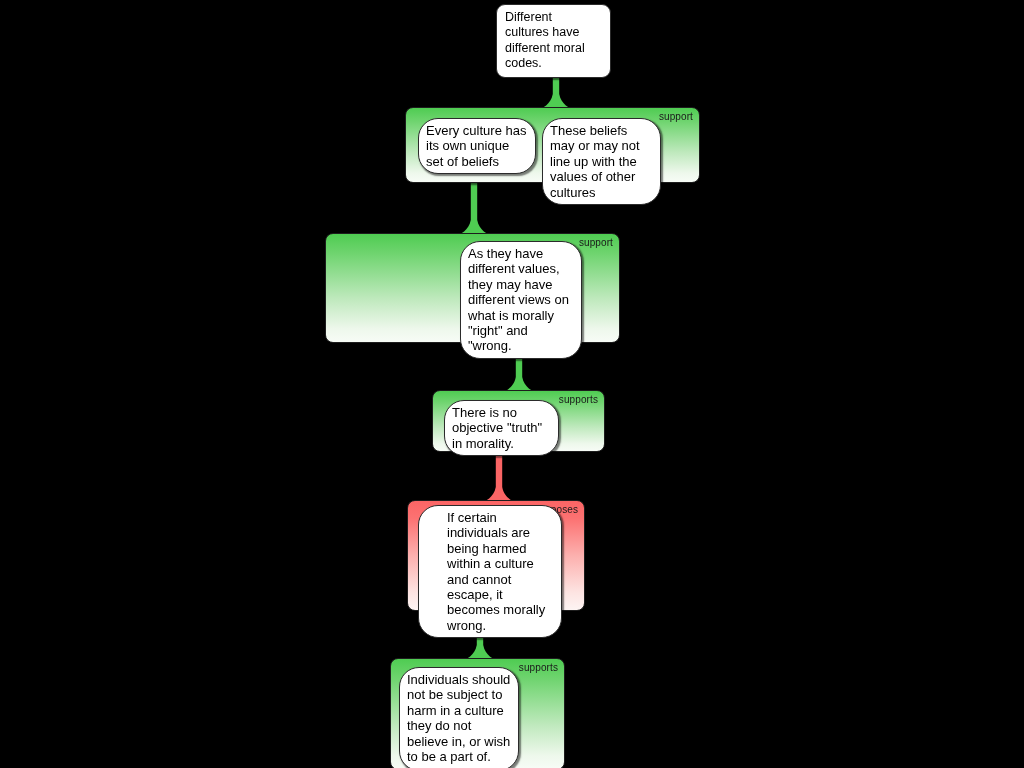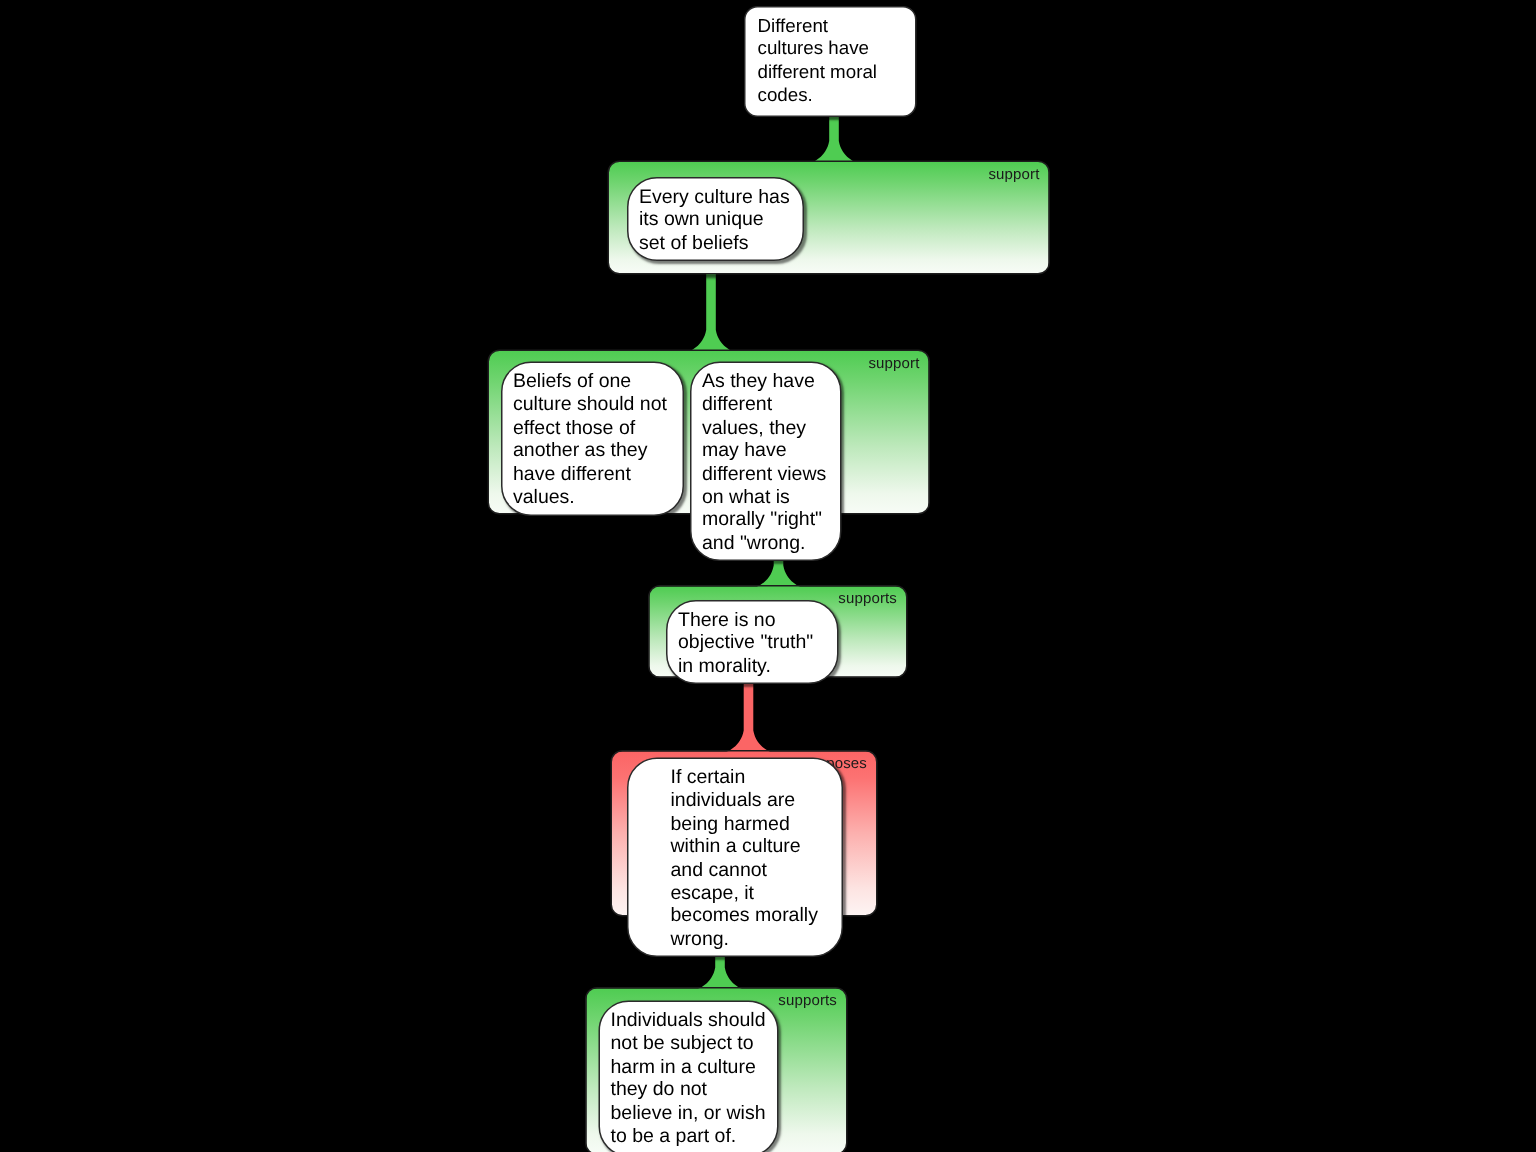--- a/index.html
+++ b/index.html
@@ -118,25 +118,25 @@
     </div>
     <div class="connector" style="left: 462px; top: 608px; width: 36px; height: 53px;">
       <svg width="36" height="53" viewBox="0 0 36 53" xmlns="http://www.w3.org/2000/svg">
         <path d="M14.8,0 L14.8,37 C12.8,48 4,51 0,53 L36,53 C32,51 23.2,48 21.2,37 L21.2,0 Z" fill="#4fcc52"></path>
       </svg>
     </div>
     <div class="node card" style="left: 496px; top: 4px; width: 115px; min-height: 52px;"><span>Different cultures have different moral codes.</span></div>
     <div class="relbox support" style="left: 405px; top: 107px; width: 295px; height: 76px;">
       <div class="rel-label">support</div>
       <div class="subcard" style="left: 12px; top: 10px; width: 118px; min-height: 54px;"><span>Every culture has its own unique set of beliefs</span></div>
+      <div class="subcard" style="left: 136px; top: 10px; width: 119px; min-height: 72px;"><span>These beliefs may or may not line up with the values of other cultures</span></div>
     </div>
     <div class="relbox support" style="left: 325px; top: 233px; width: 295px; height: 110px;">
       <div class="rel-label">support</div>
-      <div class="subcard" style="left: 8px; top: 7px; width: 122px; min-height: 103px;"><span>Beliefs of one culture should not effect those of another as they have different values.</span></div>
-      <div class="subcard" style="left: 134px; top: 7px; width: 101px; min-height: 103px;"><span>As they have different values, they may have different views on what is morally "right" and "wrong.</span></div>
+      <div class="subcard" style="left: 134px; top: 7px; width: 122px; min-height: 103px;"><span>As they have different values, they may have different views on what is morally "right" and "wrong.</span></div>
     </div>
     <div class="relbox support" style="left: 432px; top: 390px; width: 173px; height: 62px;">
       <div class="rel-label">supports</div>
       <div class="subcard" style="left: 11px; top: 9px; width: 115px; min-height: 54px;"><span>There is no objective "truth" in morality.</span></div>
     </div>
     <div class="relbox opposes" style="left: 407px; top: 500px; width: 178px; height: 111px;">
       <div class="rel-label">opposes</div>
       <div class="subcard" style="left: 10px; top: 4px; width: 144px; min-height: 103px; padding-left: 28px;"><span>If certain individuals are being harmed within a culture and cannot escape, it becomes morally wrong.</span></div>
     </div>
     <div class="relbox support" style="left: 390px; top: 658px; width: 175px; height: 112px;">

